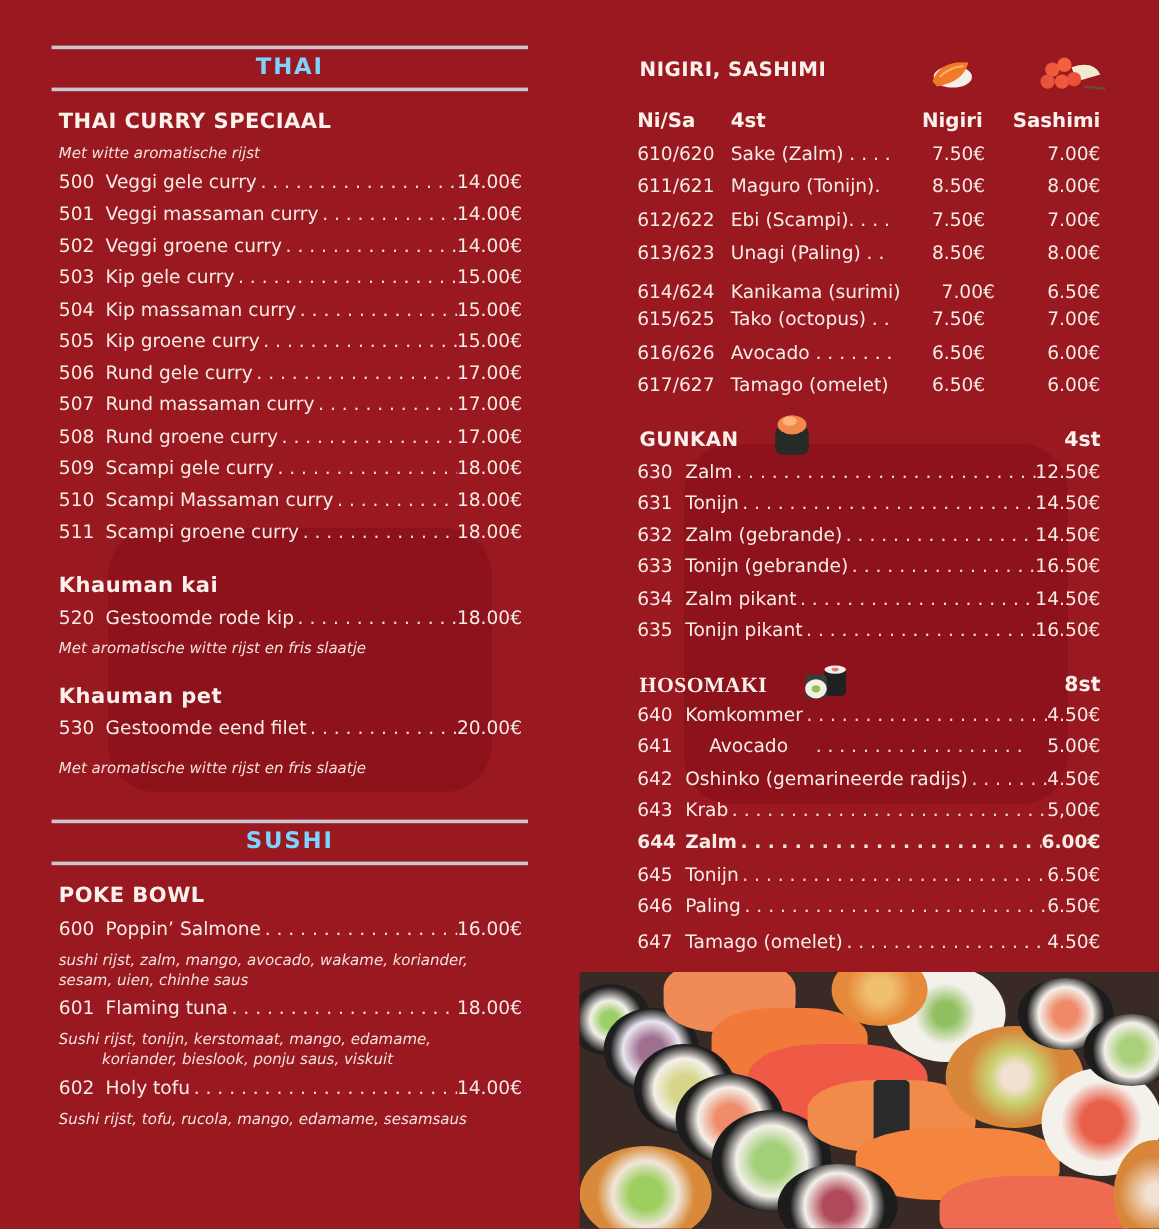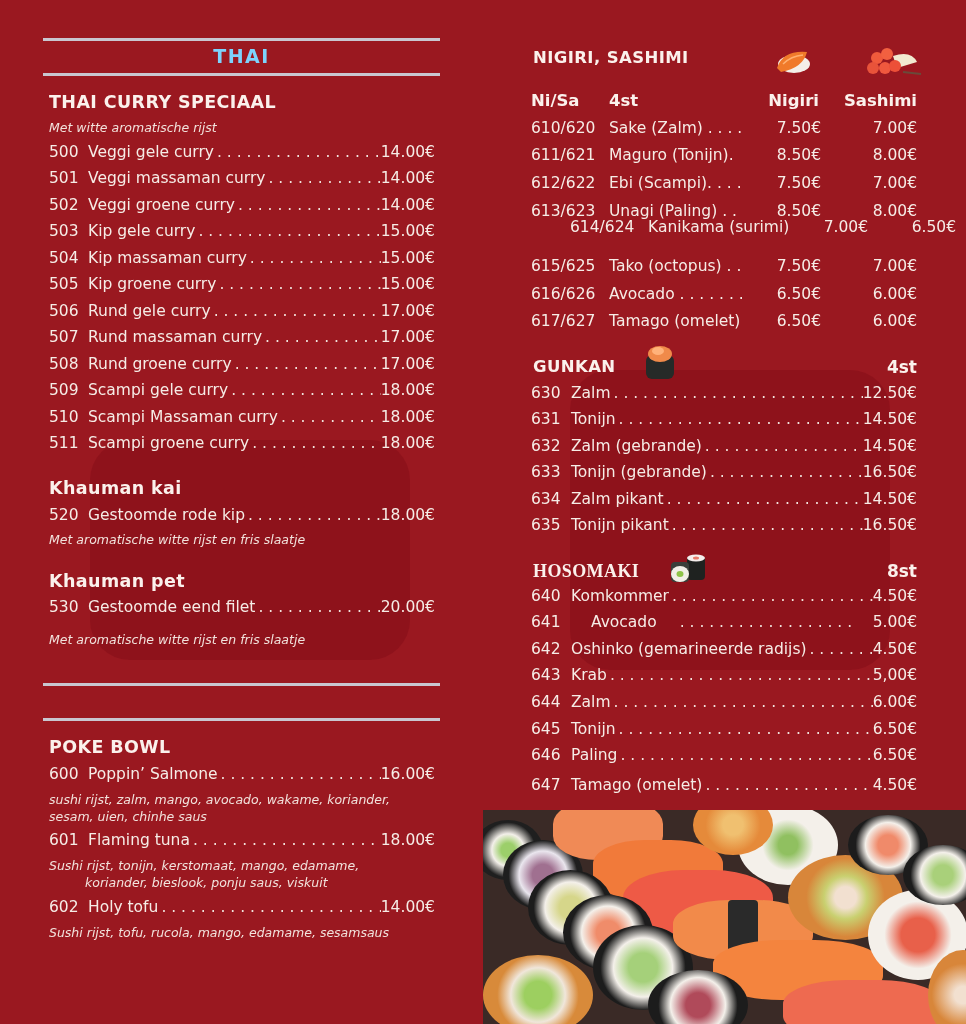--- a/index.html
+++ b/index.html
@@ -162,20 +162,21 @@
   <div class="row left-row" style="top:598px;">
       <span class="num">530</span>
       <span class="name">Gestoomde eend filet</span>
       <span class="dots"></span>
       <span class="price">20.00€</span>
     </div>
   <div class="note" style="left:6px;top:631px;">Met aromatische witte rijst en fris slaatje</div>
 
   <div class="banner" style="top:683px;">
     <div class="rule top"></div>
+    <div class="label">SUSHI</div>
     <div class="rule bot"></div>
   </div>
 
   <div class="h2" style="left:6px;top:737px;">POKE BOWL</div>
 
   <div class="row left-row" style="top:765px;">
       <span class="num">600</span>
       <span class="name">Poppin’ Salmone</span>
       <span class="dots"></span>
       <span class="price">16.00€</span>
@@ -245,21 +246,21 @@
       <span class="name">Ebi (Scampi). . . .</span>
       <span class="p1">7.50€</span>
       <span class="p2">7.00€</span>
     </div>
   <div class="ns-row" style="top:202px;">
       <span class="num">613/623</span>
       <span class="name">Unagi (Paling) . .</span>
       <span class="p1">8.50€</span>
       <span class="p2">8.00€</span>
     </div>
-  <div class="ns-row" style="top:218px;margin-left:39px;">
+  <div class="ns-row" style="top:234px;">
       <span class="num">614/624</span>
       <span class="name">Kanikama (surimi)</span>
       <span class="p1" style="right:90px;">7.00€</span>
       <span class="p2">6.50€</span>
     </div>
   <div class="ns-row" style="top:257px;">
       <span class="num">615/625</span>
       <span class="name">Tako (octopus) . .</span>
       <span class="p1">7.50€</span>
       <span class="p2">7.00€</span>
@@ -354,21 +355,21 @@
       <span class="name">Oshinko (gemarineerde radijs)</span>
       <span class="dots"></span>
       <span class="price">4.50€</span>
     </div>
   <div class="row right-row" style="top:666px;">
       <span class="num">643</span>
       <span class="name">Krab</span>
       <span class="dots"></span>
       <span class="price">5,00€</span>
     </div>
-  <div class="row right-row" style="top:693px;">
+  <div class="row right-row" style="top:693px;font-weight:bold;">
       <span class="num">644</span>
       <span class="name">Zalm</span>
       <span class="dots"></span>
       <span class="price">6.00€</span>
     </div>
   <div class="row right-row" style="top:720px;">
       <span class="num">645</span>
       <span class="name">Tonijn</span>
       <span class="dots"></span>
       <span class="price">6.50€</span>

